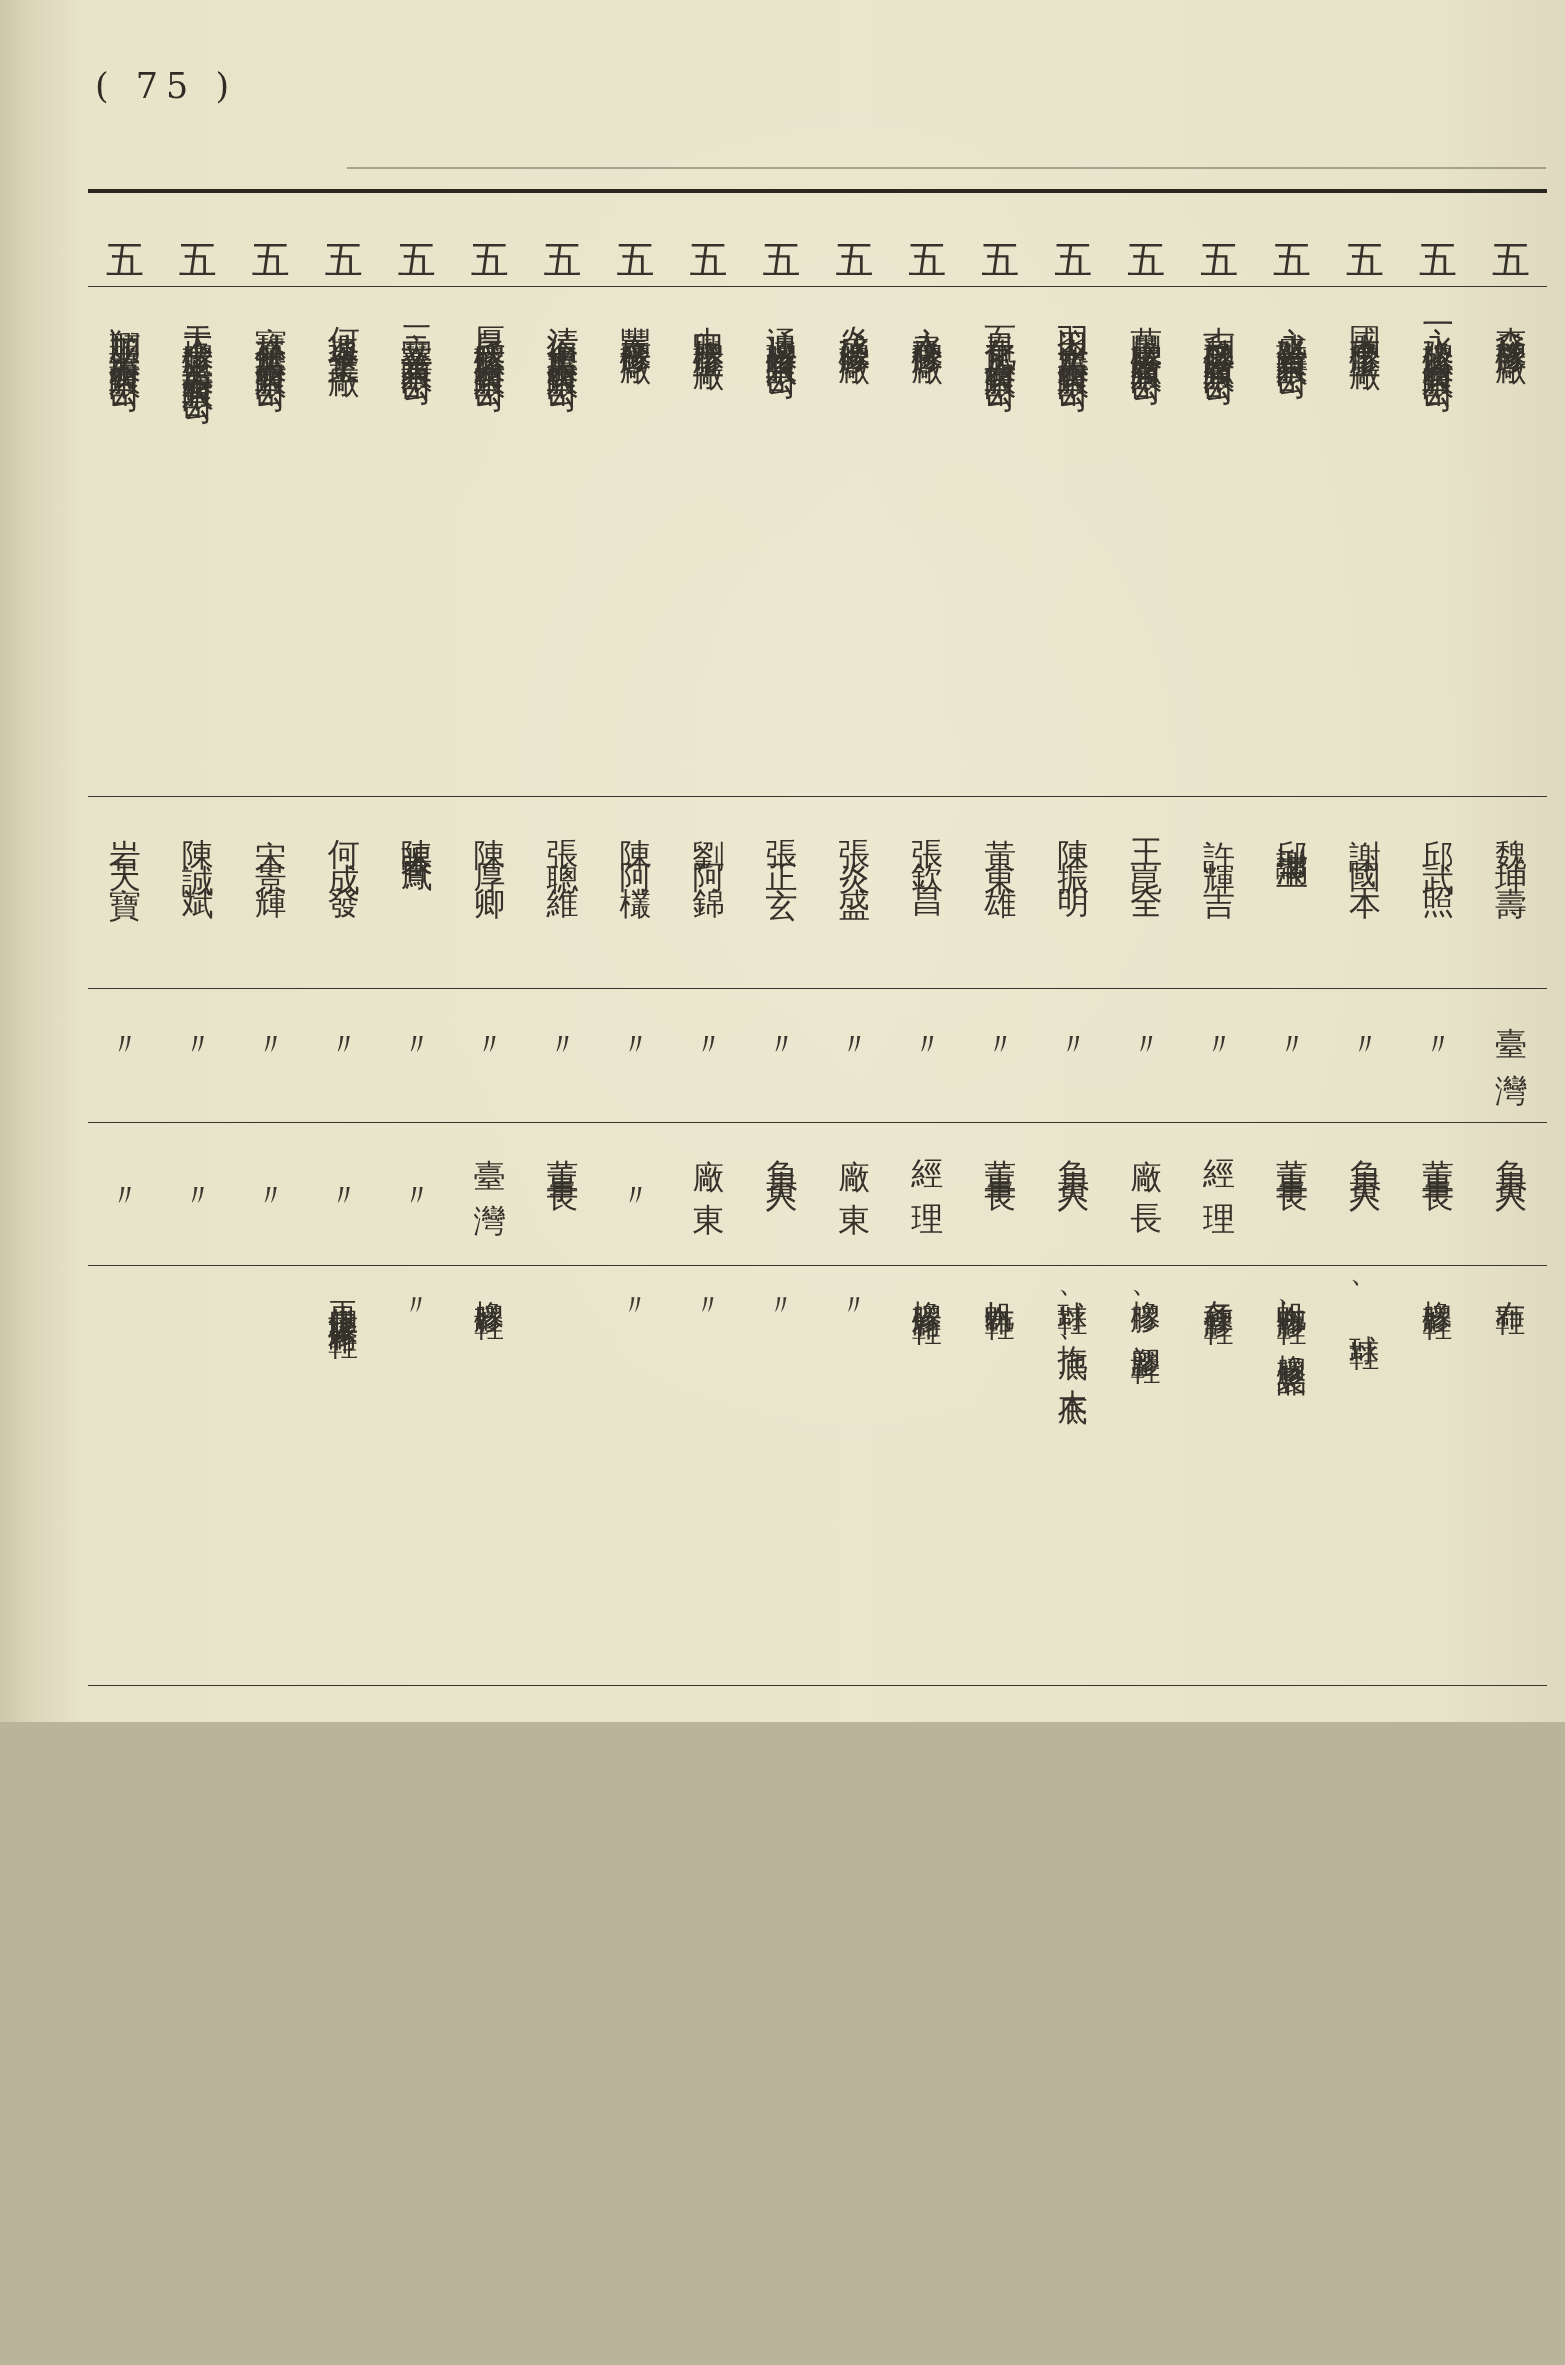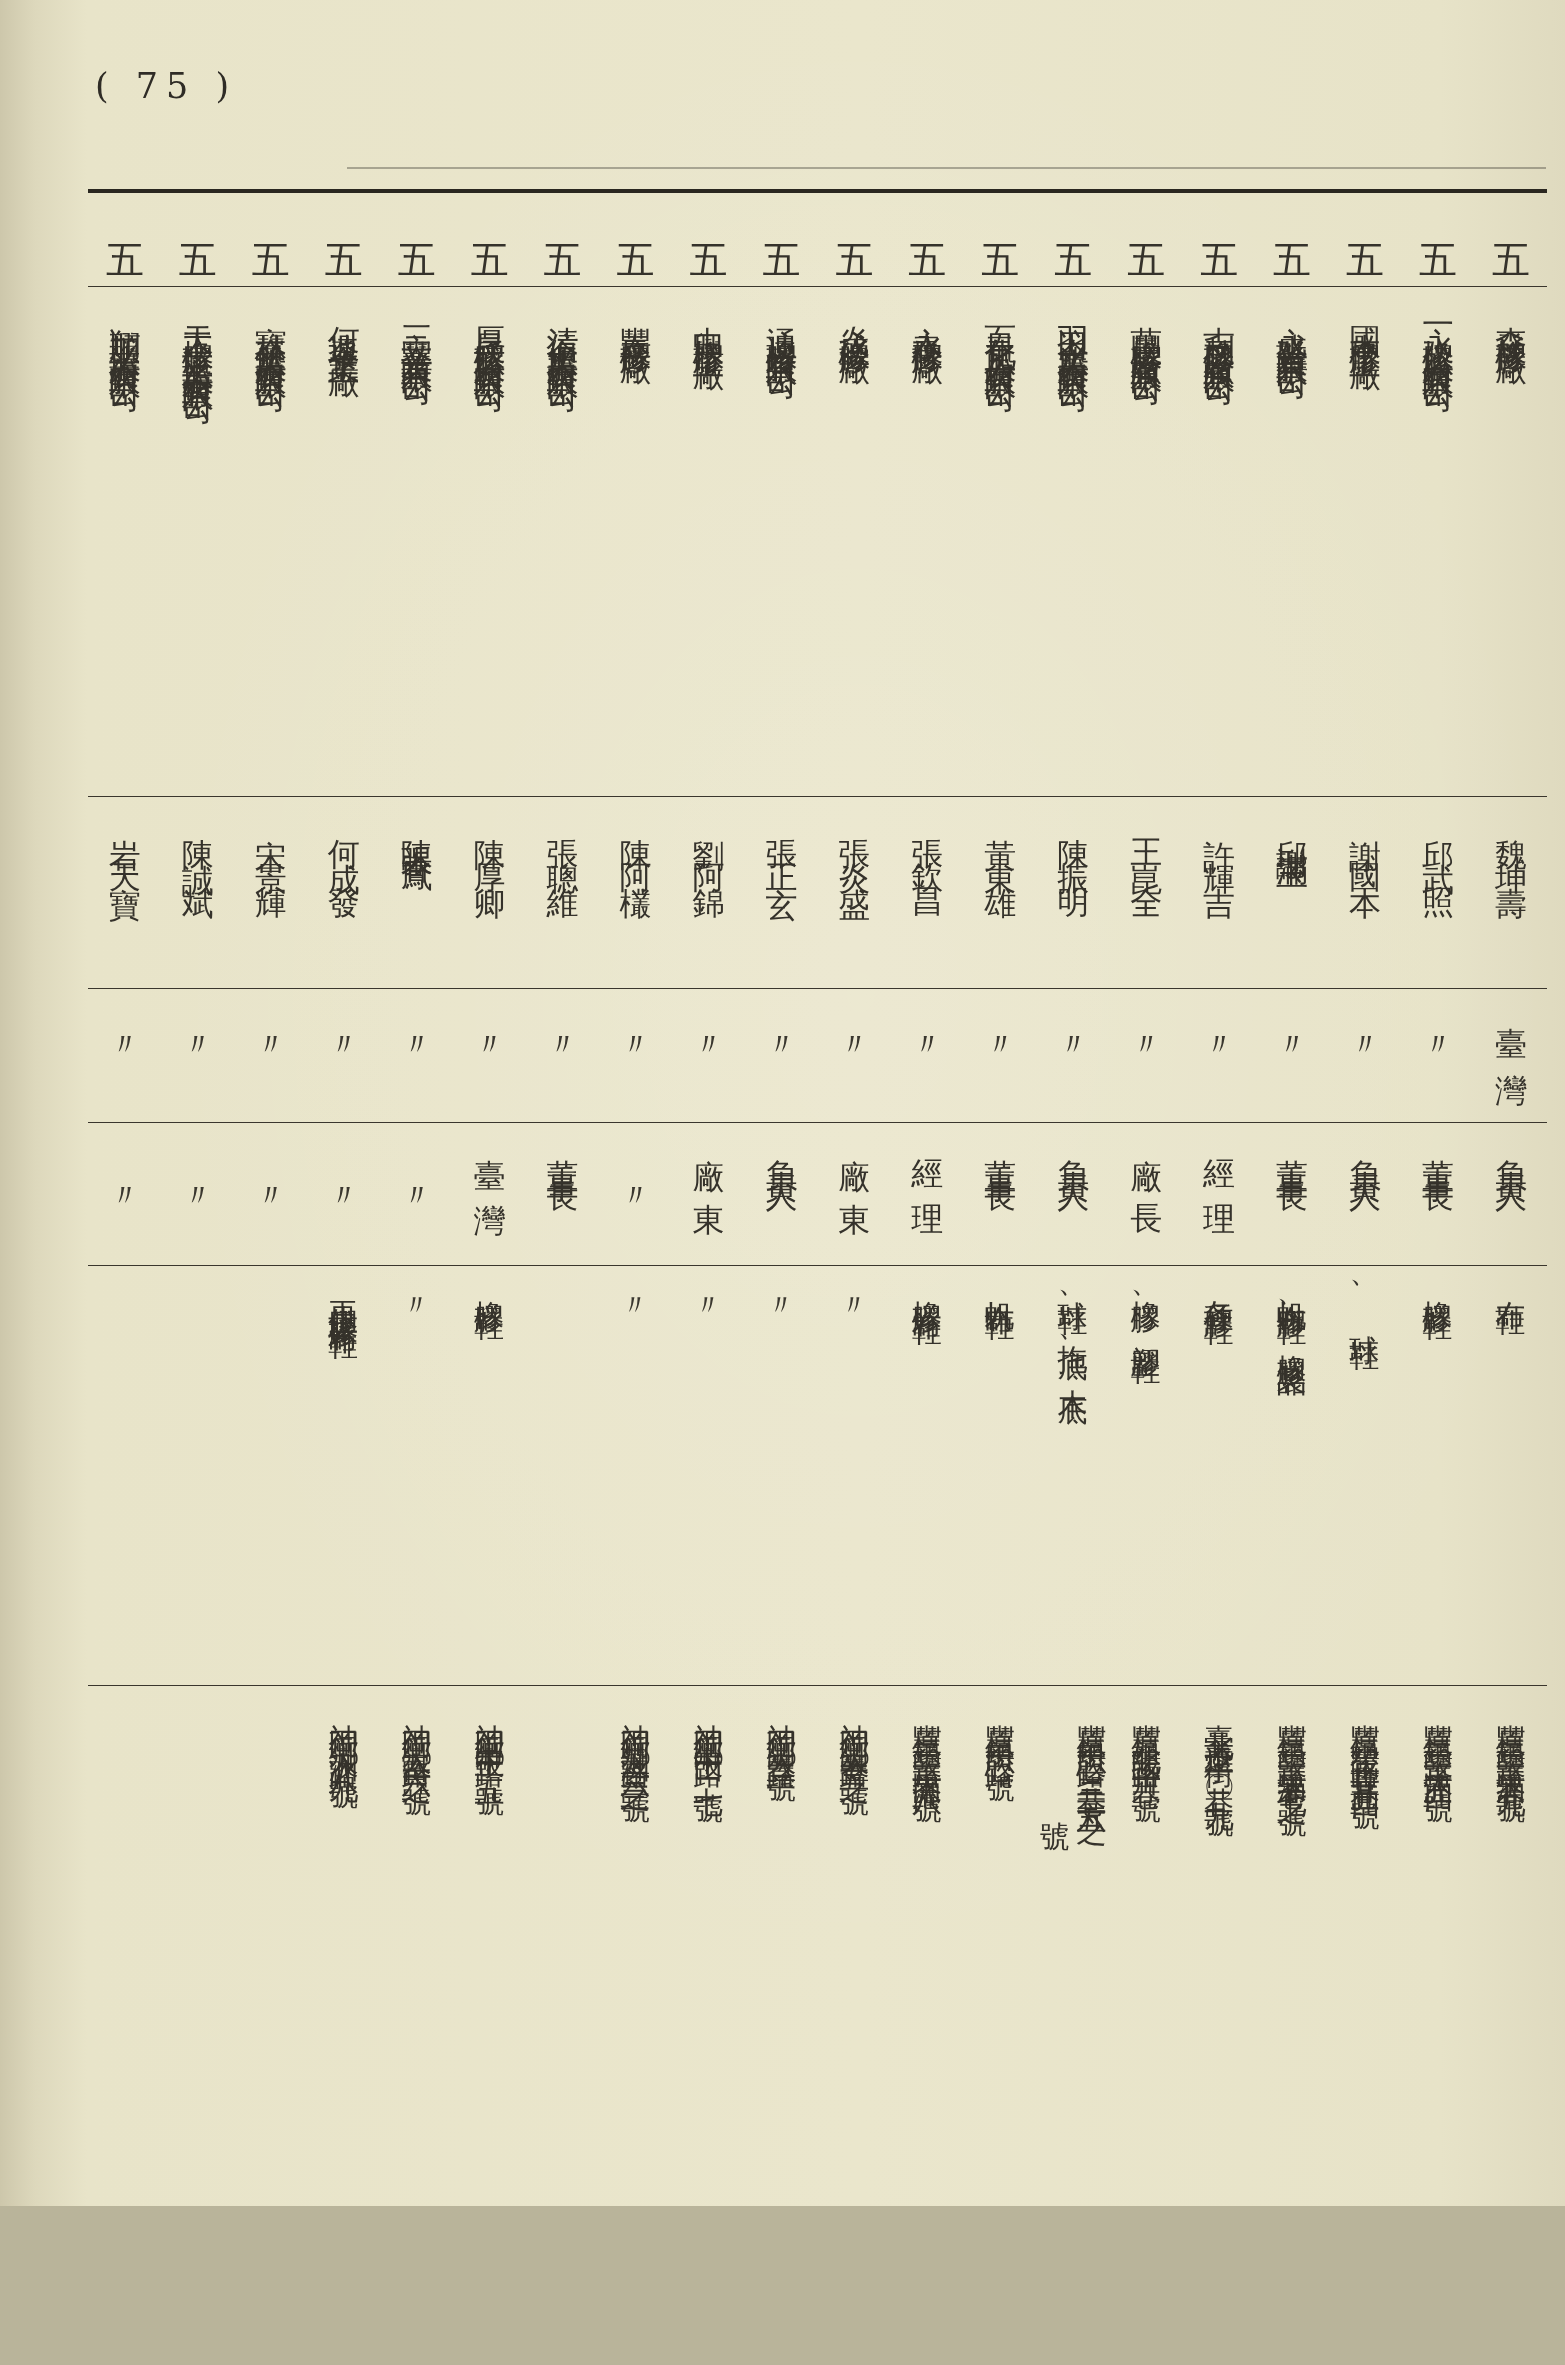--- a/index.html
+++ b/index.html
@@ -1,18 +1,18 @@
 <!DOCTYPE html>
 <html style="font-size:12.6px"><head>
 <meta charset="utf-8">
 <style>
   html,body{margin:0;padding:0;background:#b9b49a;}
   #page{
     position:relative;
-    width:1565px;height:2206px;
+    width:1565px;height:1722px;
     margin:0 auto;
     font-family:"DejaVu Serif", serif;
     color:#35322b;
     background:
       radial-gradient(ellipse at 55% 45%, rgba(255,255,255,0.10) 0%, rgba(255,255,255,0) 60%),
       linear-gradient(90deg, #cdc7ab 0px, #ddd8bc 35px, #e8e4c9 87px, #eae6cc 55%, #e7e3c8 92%, #dfdabf 100%),
       #e8e4c9;
     overflow:hidden;
   }
   .rule{position:absolute;background:#2e2b24;}

